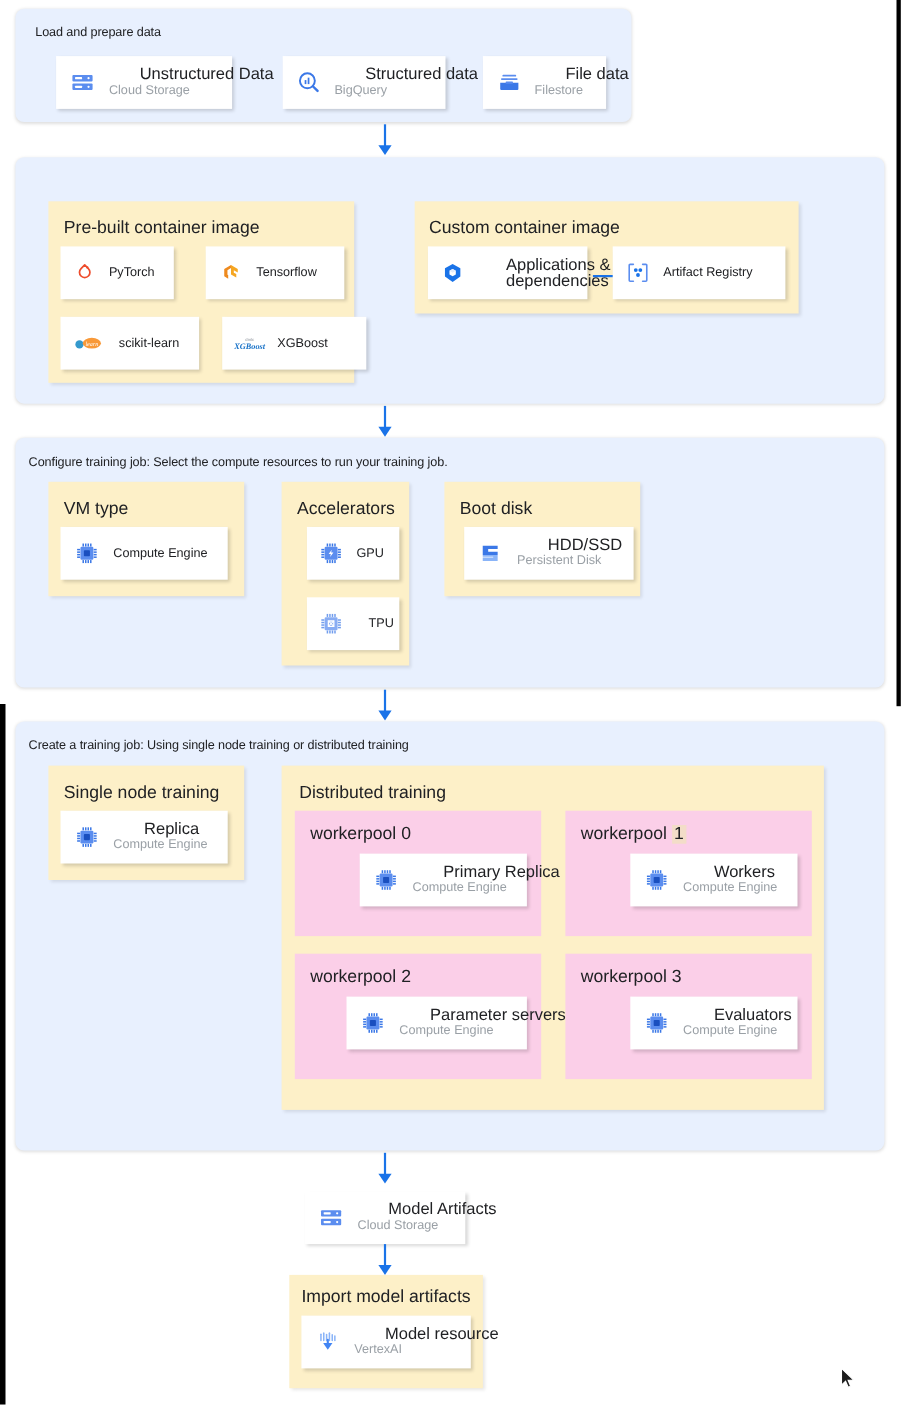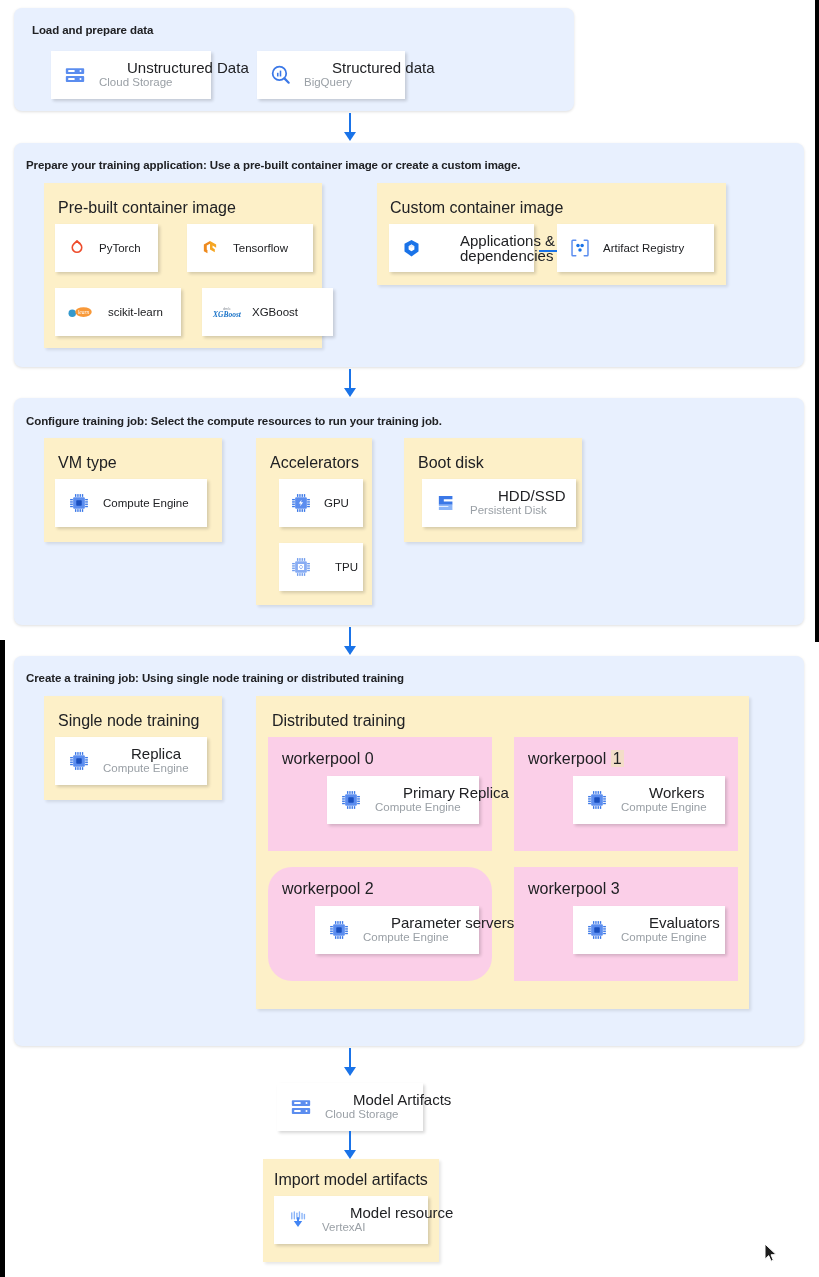--- a/index.html
+++ b/index.html
@@ -18,21 +18,21 @@
 
   
   .stage {
     position: absolute;
     background: #e8f0fe;
     border-radius: 8px;
     box-shadow: 0 1px 3px rgba(0,0,0,0.13);
   }
   .stage-title {
     font-size: 11.5px;
-    font-weight: bold;
+    font-weight: normal;
     color: #202124;
     letter-spacing: -0.1px;
     white-space: nowrap;
   }
 
   
   .ybox {
     position: absolute;
     background: #fdf0c8;
     box-shadow: 2px 2px 3px rgba(0,0,0,0.10);
@@ -125,29 +125,42 @@
           <rect x="10.6" y="7.2" width="1.7" height="6.4" fill="#3b78e7"></rect>
           <path d="M15.7 15.7 L20.4 20.4" stroke="#3b78e7" stroke-width="2.4" stroke-linecap="round"></path>
         </svg>
       </span>
       <span class="txt">
         <span class="t1">Structured data</span>
         <span class="t2">BigQuery</span>
       </span>
     </div>
 
+    <div class="card" style="left:425px; top:43px; width:112px; height:48px; padding-left:13px; gap:12px;">
+      <span class="ico">
+        <svg width="22" height="22" viewBox="0 0 24 24">
+          <path d="M6 5.2 H18" stroke="#5b8def" stroke-width="1.7" stroke-linecap="round"></path>
+          <path d="M4.6 8.6 H19.4" stroke="#5b8def" stroke-width="1.7" stroke-linecap="round"></path>
+          <path d="M3 12.2 h18 v6.2 a1 1 0 0 1 -1 1 h-16 a1 1 0 0 1 -1 -1 z" fill="#3b78e7"></path>
+          <rect x="8.4" y="11.1" width="7.2" height="2.1" rx="0.6" fill="#5b8def"></rect>
+        </svg>
+      </span>
+      <span class="txt">
+        <span class="t1">File data</span>
+        <span class="t2">Filestore</span>
+      </span>
+    </div>
   </div>
 
   <div class="arrow-v" style="left:342px; top:113px; height:28px;">
     <div class="shaft" style="height:20px;"></div>
       <div class="head"></div>
   </div>
 
   <div class="stage" style="left:14px; top:143px; width:790px; height:224px;">
-    <div class="stage-title" style="position:absolute; left:12px; top:16px;">Prepare your training application: Use a pre-built container image or create a custom image.</div>
 
     <div class="ybox" style="left:30px; top:40px; width:278px; height:165px;">
       <div class="ybox-title" style="left:14px; top:16px;">Pre-built container image</div>
 
       <div class="card" style="left:11px; top:41px; width:103px; height:48px; padding-left:12px; gap:12px;">
         <span class="ico">
           <svg width="20" height="20" viewBox="0 0 24 24">
             <path d="M12 3.4 L8.0 7.4 a5.7 5.7 0 1 0 8.0 0 z" fill="none" stroke="#ee4c2c" stroke-width="1.9" stroke-linejoin="round"></path>
             <circle cx="14.9" cy="6.2" r="1.25" fill="#ee4c2c"></circle>
           </svg>
@@ -449,21 +462,21 @@
               </g>
             </svg>
           </span>
           <span class="txt">
             <span class="t1">Workers</span>
             <span class="t2">Compute Engine</span>
           </span>
         </div>
       </div>
 
-      <div class="pbox" style="left:12px; top:171px; width:224px; height:114px;border-radius:24px;">
+      <div class="pbox" style="left:12px; top:171px; width:224px; height:114px;">
         <div class="pbox-title" style="left:14px; top:13px;">
           <span>workerpool </span><span>2</span>
         </div>
         <div class="card" style="left:47px; top:39px; width:164px; height:48px; padding-left:13px; gap:13px;">
           <span class="ico">
             <svg width="22" height="22" viewBox="0 0 24 24">
               <rect x="5.6" y="5.6" width="12.8" height="12.8" rx="1.2" fill="#5b8def"></rect>
               <rect x="9.0" y="9.0" width="6.0" height="6.0" rx="0.8" fill="#1a4fbf"></rect>
               <g fill="#3b78e7">
                 <rect x="7.6" y="2.3" width="1.5" height="3.0"></rect>

